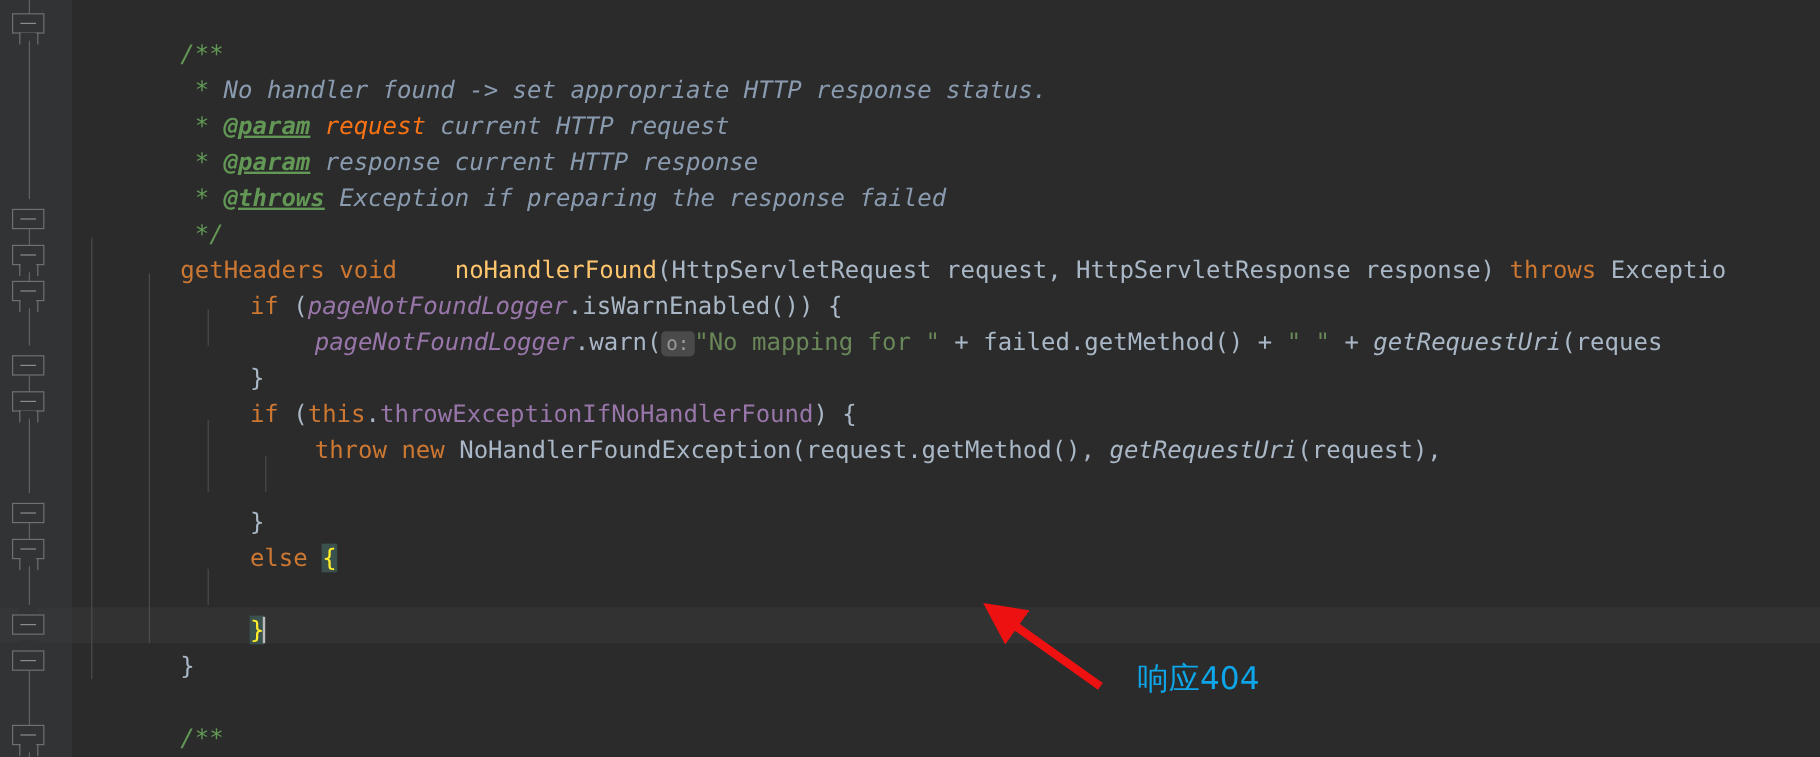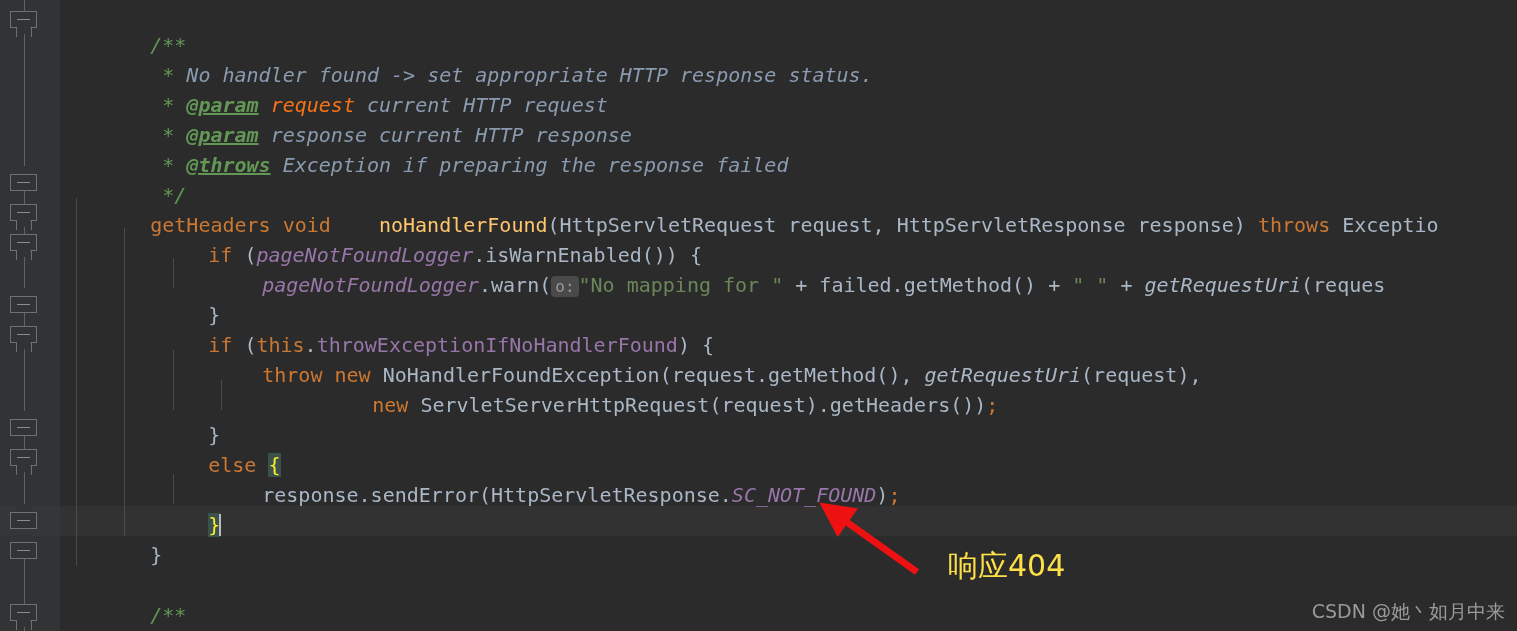--- a/index.html
+++ b/index.html
@@ -150,23 +150,23 @@
   #annotation-arrow {
     position: absolute;
     left: 0; top: 0;
     width: 1517px; height: 631px;
     pointer-events: none;
   }
   #annotation-label {
     position: absolute;
     left: 948px;
     top: 548px;
-    color: #fde047;
+    color: #0ea5e9;
     font-family: "DejaVu Sans", "Liberation Sans", sans-serif;
-    font-size: 30px;
+    font-size: 26px;
     line-height: 36px;
     white-space: nowrap;
   }
   #watermark {
     position: absolute;
     right: 12px;
     bottom: 6px;
     color: #9a9a9a;
     font-family: "DejaVu Sans", "Liberation Sans", sans-serif;
     font-size: 19px;
@@ -304,35 +304,29 @@
     </div>
 
     <div class="line" style="top:300px; left:76px;">
       <span class="kw">if</span><span class="plain"> (</span><span class="kw">this</span><span class="plain">.</span><span class="fld" style="font-style:normal;">throwExceptionIfNoHandlerFound</span><span class="plain">) {</span>
     </div>
 
     <div class="line" style="top:330px; left:130px;">
       <span class="kw">throw</span><span> </span><span class="kw">new</span><span class="plain"> NoHandlerFoundException(request.getMethod(), </span><span class="smeth">getRequestUri</span><span class="plain">(request),</span>
     </div>
 
-    <div class="line" style="top:360px; left:240px;">
-      <span class="kw">new</span><span class="plain"> ServletServerHttpRequest(request).getHeaders())</span><span class="semi">;</span>
-    </div>
 
     <div class="line" style="top:390px; left:76px;">
       <span class="plain">}</span>
     </div>
 
     <div class="line" style="top:420px; left:76px;">
       <span class="kw">else</span><span> </span><span class="brace-hl">{</span>
     </div>
 
-    <div class="line" style="top:450px; left:130px;">
-      <span class="plain">response</span><span class="plain">.sendError(HttpServletResponse.</span><span class="sfld">SC_NOT_FOUND</span><span class="plain">)</span><span class="semi">;</span>
-    </div>
 
     <div class="line" style="top:480px; left:76px;">
       <span class="brace-hl">}</span><span class="caret"></span>
     </div>
 
     <div class="line" style="top:510px; left:18px;">
       <span class="plain">}</span>
     </div>
 
     <div class="line" style="top:570px; left:18px;">
@@ -345,15 +339,14 @@
     <defs>
       <marker id="arrowhead" markerWidth="5" markerHeight="5" refX="1.2" refY="2.5" orient="auto">
         <polygon points="0,0 5,2.5 0,5" fill="#ee1111"></polygon>
       </marker>
     </defs>
     <line x1="917" y1="572" x2="841" y2="518" stroke="#ee1111" stroke-width="7" marker-end="url(#arrowhead)"></line>
   </svg>
 
   <div id="annotation-label">响应404</div>
 
-  <div id="watermark">CSDN @她丶如月中来</div>
 
 </div>
 
 </body></html>

